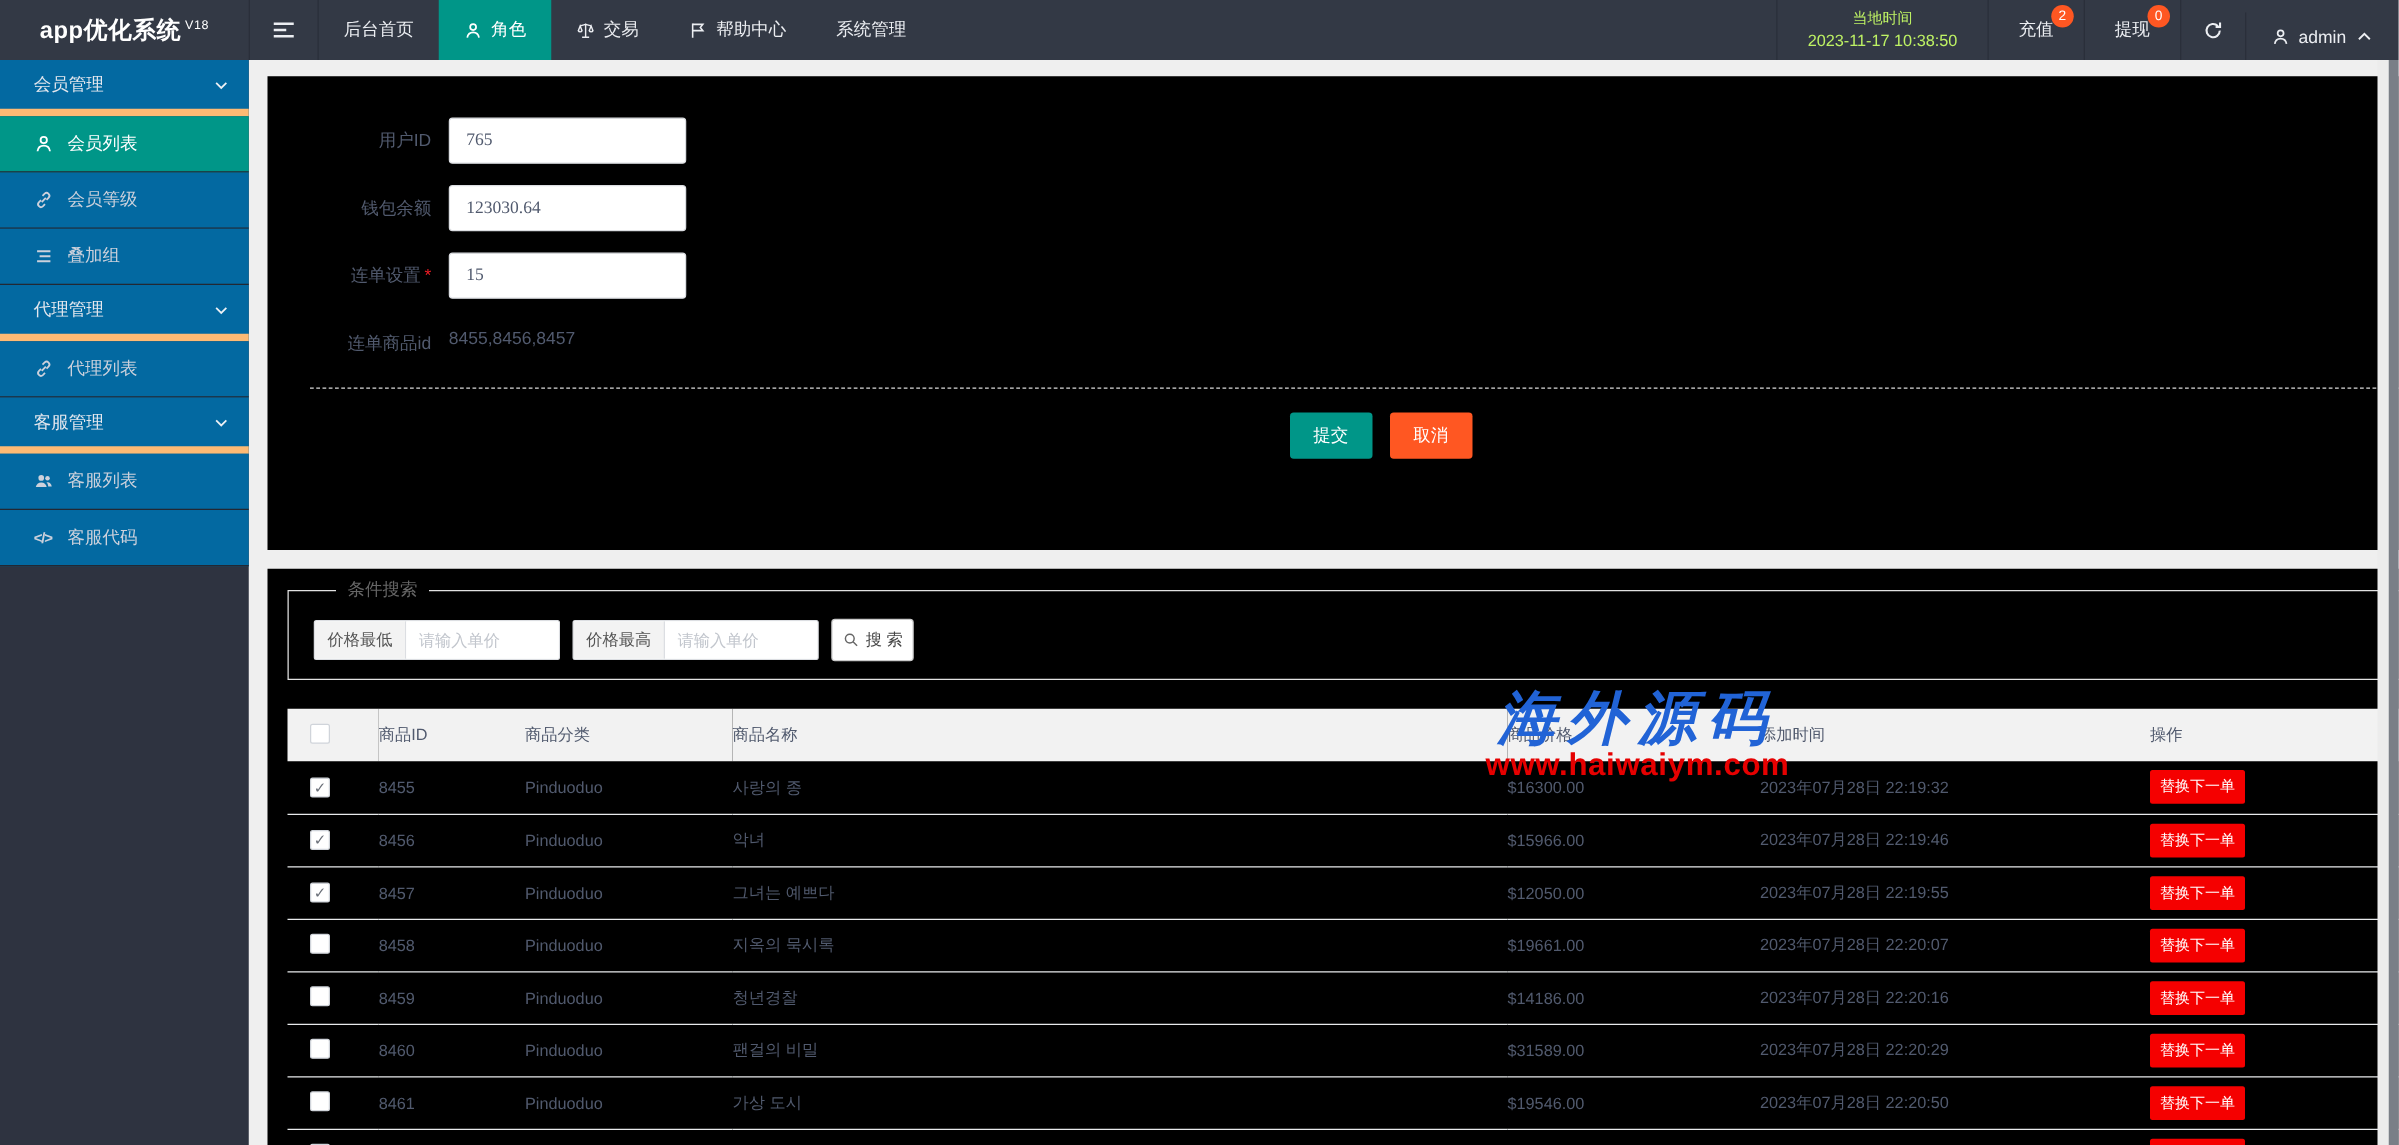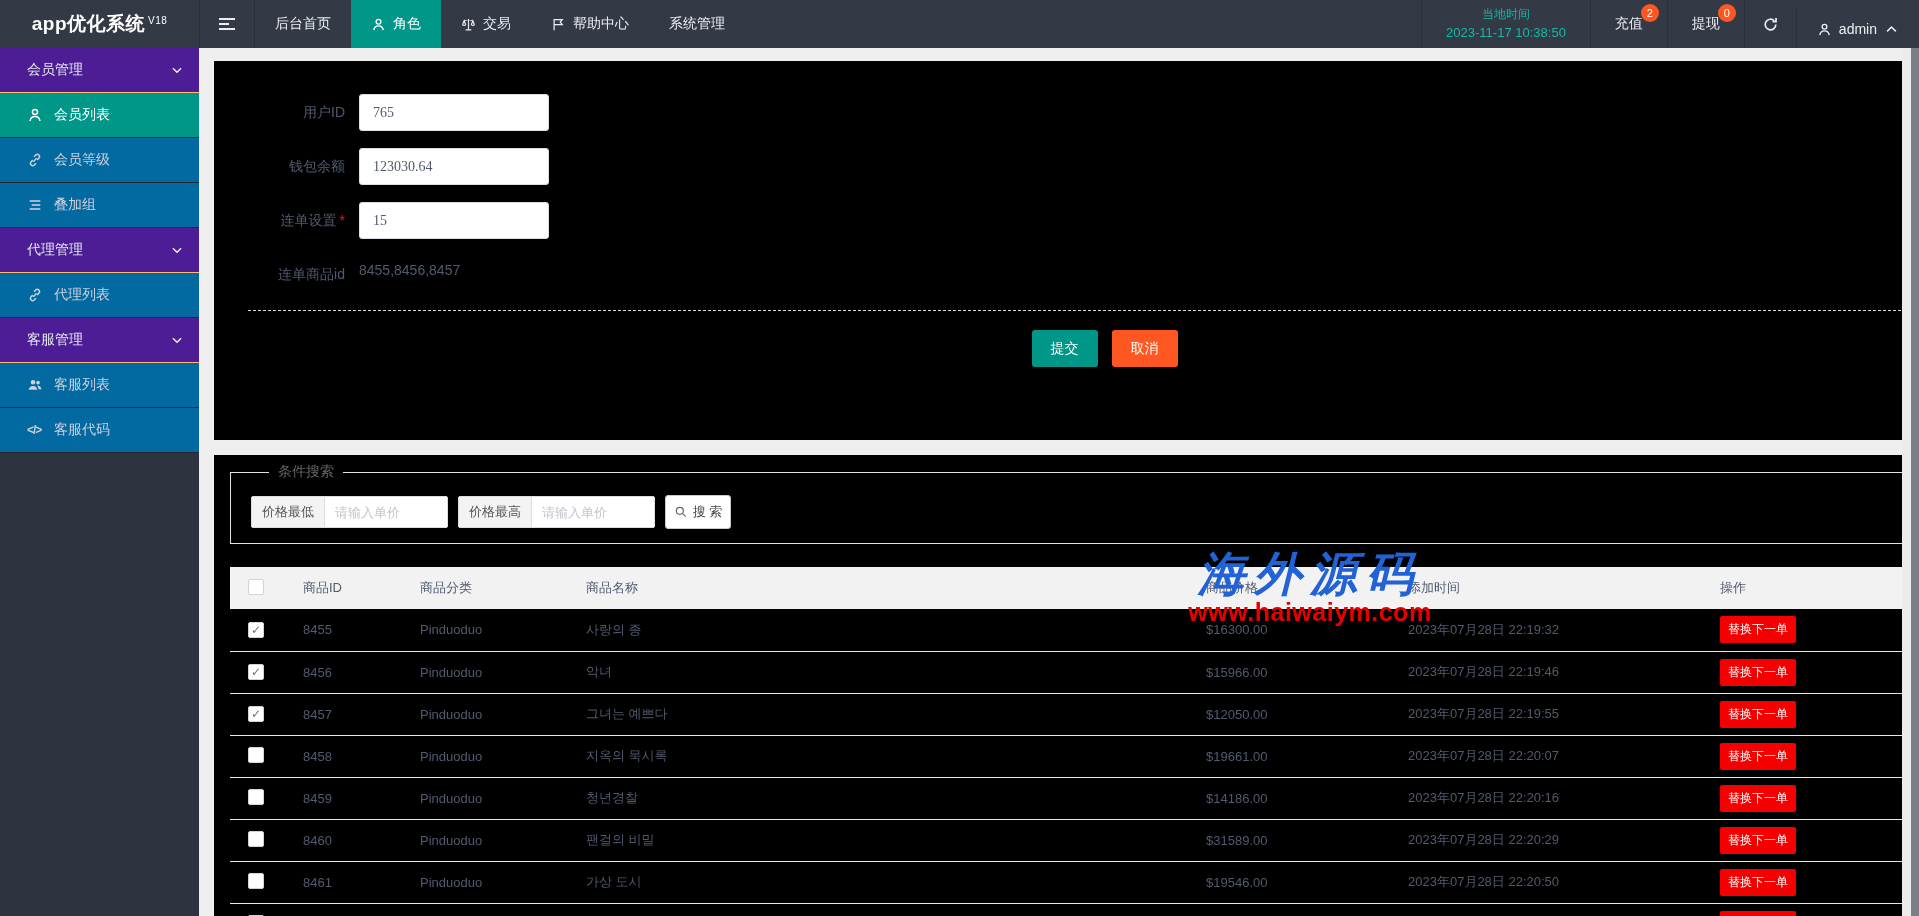--- a/index.html
+++ b/index.html
@@ -9,35 +9,35 @@
   
   .navbar { position:absolute; top:0; left:0; width:1919px; height:48px; background:#333945; display:flex; align-items:stretch; z-index:30; }
   .logo { width:199px; display:flex; align-items:center; justify-content:center; color:#fff; font-size:19px; font-weight:bold; letter-spacing:.5px; }
   .logo sup { font-size:10px; font-weight:normal; margin-left:3px; transform:translateY(-4px); }
   .nav-cell { display:flex; align-items:center; justify-content:center; color:#eceef2; font-size:14px; cursor:pointer; }
   .nav-toggle { width:56px; border-left:1px solid #2a2f3a; border-right:1px solid #2a2f3a; }
   .nav-item { padding:0 20px; gap:7px; }
   .nav-item.active { background:#009688; color:#fff; }
   .nav-item svg { width:15px; height:15px; }
   .nav-right { margin-left:auto; display:flex; align-items:stretch; }
-  .time-block { display:flex; flex-direction:column; align-items:center; justify-content:center; color:#14b8a6; padding:0 24px; line-height:1.5; border-left:1px solid #2a2f3a; }
+  .time-block { display:flex; flex-direction:column; align-items:center; justify-content:center; color:#bef264; padding:0 24px; line-height:1.5; border-left:1px solid #2a2f3a; }
   .time-label { font-size:12px; }
   .time-value { font-size:13px; }
   .nav-action { position:relative; padding:0 24px; border-left:1px solid #2a2f3a; }
   .badge { position:absolute; top:4px; right:8px; min-width:18px; height:18px; line-height:18px; border-radius:9px; background:#ff5722; color:#fff; font-size:11px; text-align:center; padding:0 4px; }
   .nav-refresh { width:52px; border-left:1px solid #2a2f3a; }
   .nav-refresh svg { width:17px; height:17px; }
   .nav-user { padding:0 20px; gap:7px; border-left:1px solid #2a2f3a;margin-top:10px; }
   .nav-user svg { width:15px; height:15px; }
   .chev-up { width:12px; height:12px; }
 
   
   .sidebar { position:absolute; top:48px; left:0; width:199px; bottom:0; background:#2e3340; z-index:20; }
   .side-row { height:45px; display:flex; align-items:center; font-size:14px; cursor:pointer; position:relative; }
-  .side-group { background:#4c1d95; color:#e4e7ee; padding-left:27px; border-bottom:1px solid #fdba74; }
+  .side-group { background:#0369a1; color:#e4e7ee; padding-left:27px; border-bottom:6px solid #fdba74; }
   .side-group .chev { position:absolute; right:15px; width:14px; height:14px; color:#eef1f5; }
   .side-item { background:#0369a1; color:#ccd1dc; padding-left:27px; gap:11px; border-bottom:1px solid #232833; }
   .side-item svg { width:16px; height:16px; flex:0 0 16px; }
   .side-item .code-glyph { font-size:12px; font-weight:bold; letter-spacing:-1px; width:16px; }
   .side-item.active { background:#009688; color:#fff; }
 
   
   .card { position:absolute; background:#000000; left:214px; width:1781px; }
   .card1 { top:61px; height:379px; }
   .card2 { top:455px; height:461px; overflow:hidden; }

